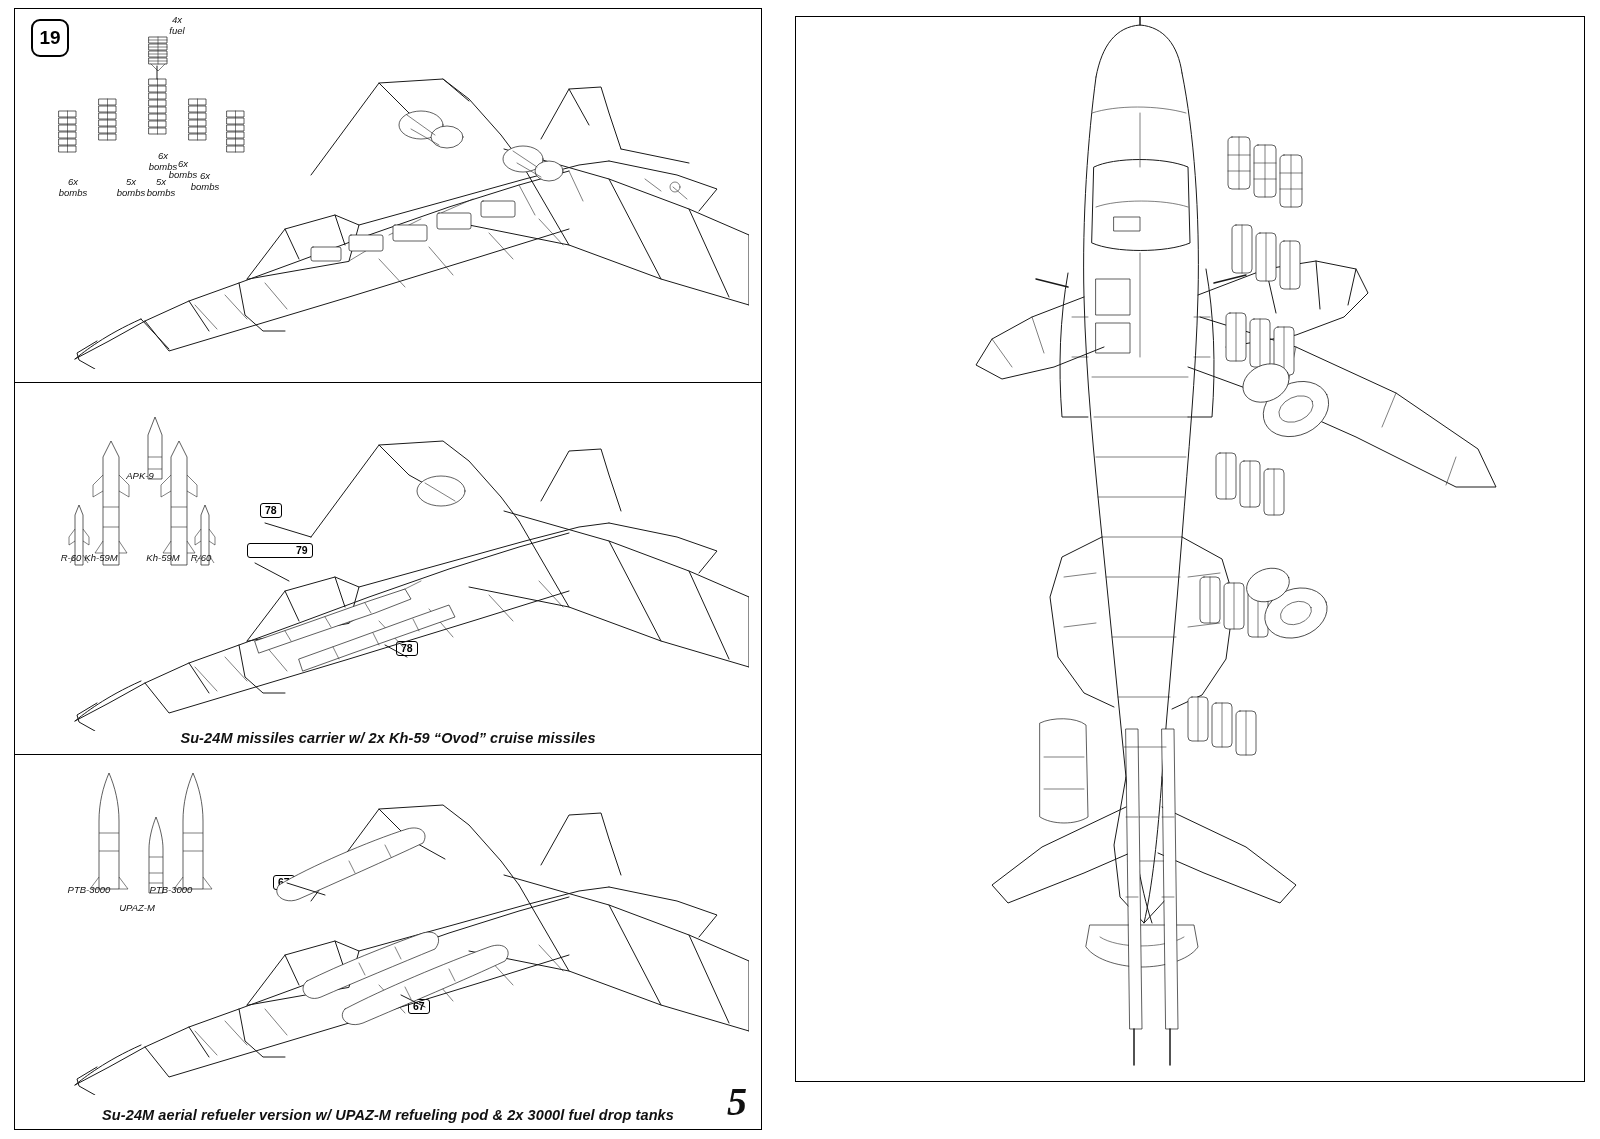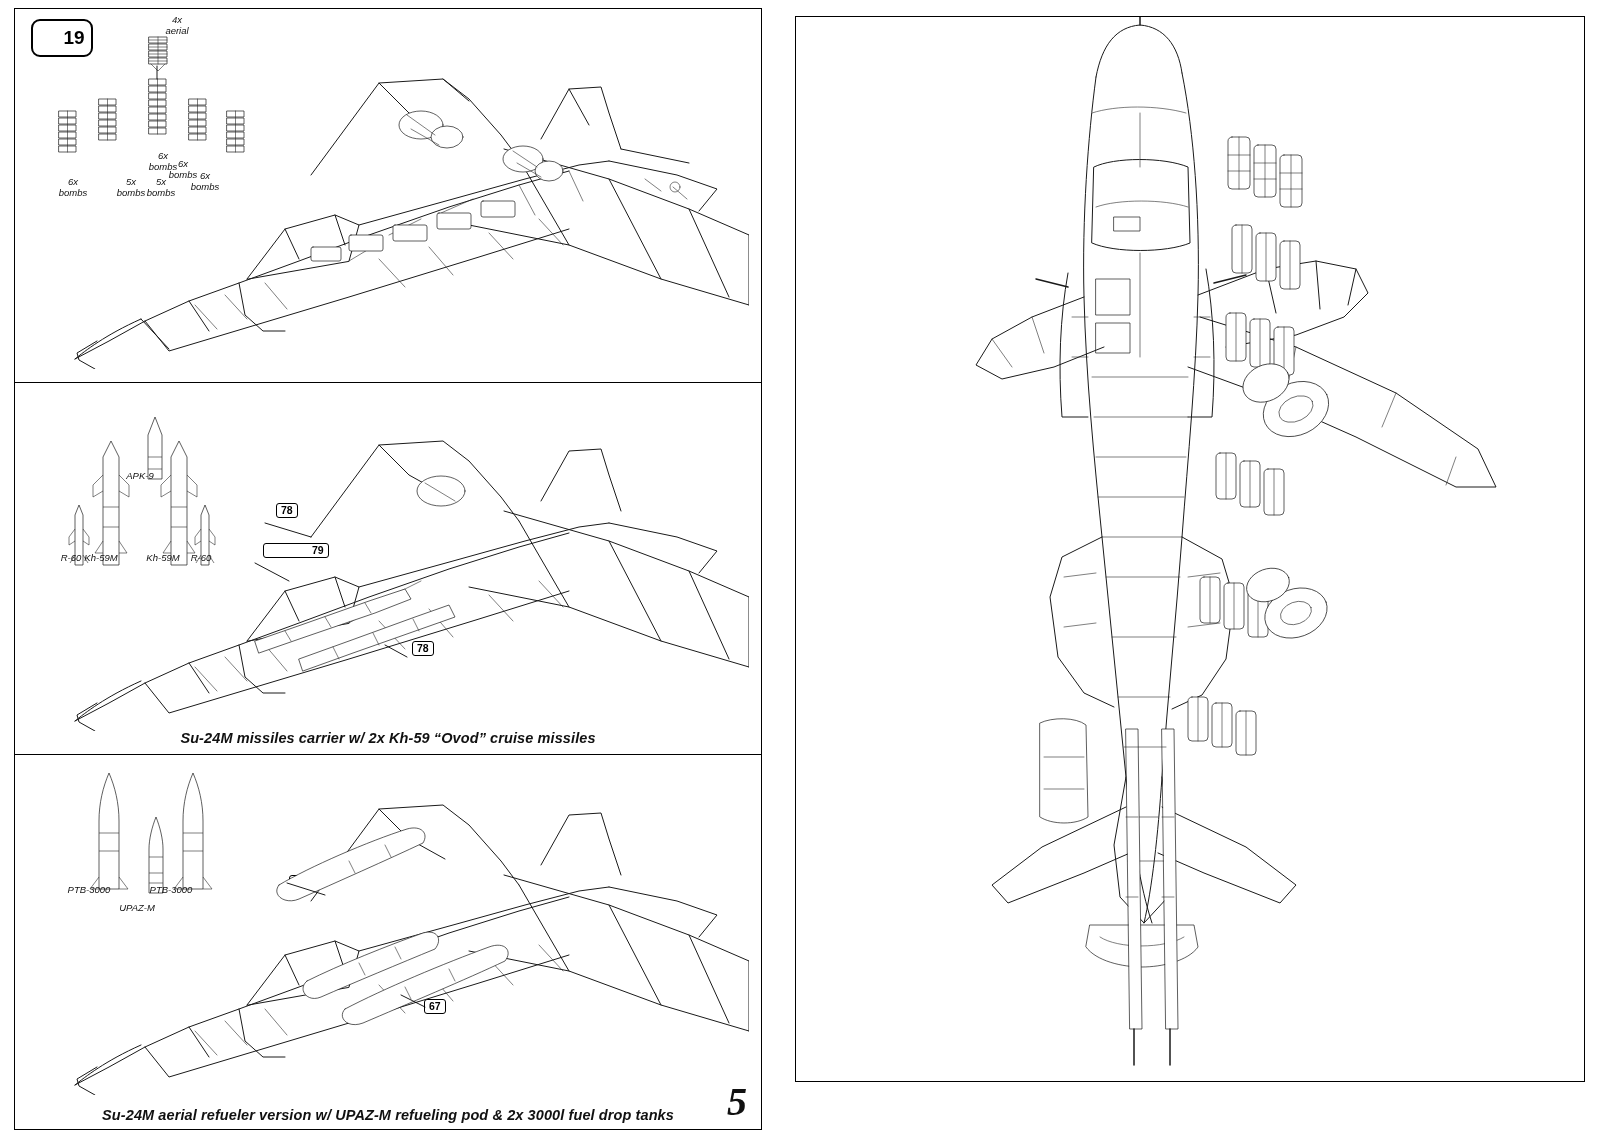--- a/index.html
+++ b/index.html
@@ -12,25 +12,25 @@
   .panel.p1{top:0;height:374px;border-bottom:1.6px solid #000;}
   .panel.p2{top:374px;height:372px;border-bottom:1.6px solid #000;}
   .panel.p3{top:746px;height:374px;}
 
   .caption{position:absolute;left:0;width:100%;text-align:center;font-style:italic;font-weight:bold;font-size:14.5px;color:#111;letter-spacing:.1px;}
   .p1 .caption{bottom:8px;}
   .p2 .caption{bottom:8px;margin-top:32px;}
   .p3 .caption{bottom:6px;}
 
   .step-badge{position:absolute;left:16px;top:10px;width:34px;height:34px;border:2px solid #000;border-radius:9px;
-              display:flex;align-items:center;justify-content:center;font-weight:bold;font-size:19px;background:#fff;padding-left:24px;}
+              display:flex;align-items:center;justify-content:center;font-weight:bold;font-size:19px;background:#fff;}
 
   .tiny-label{position:absolute;font-style:italic;font-size:9.5px;line-height:10.5px;text-align:center;color:#111;white-space:pre-line;}
   .part-num{position:absolute;border:1.2px solid #000;border-radius:3px;background:#fff;font-size:10.5px;
-            font-weight:bold;padding:1px 4px 1.5px 4px;line-height:1;margin-left:16px;}
+            font-weight:bold;padding:1px 4px 1.5px 4px;line-height:1;}
 
   .pagenum{position:absolute;right:14px;bottom:4px;font-family:"Liberation Serif",serif;font-size:40px;font-weight:bold;color:#111;
            font-style:italic;}
 
   
   .sheet-right{position:absolute;left:795px;top:16px;width:790px;height:1066px;border:1.6px solid #000;box-sizing:border-box;background:#fff;}
 
   svg{display:block;}
   .ln{fill:none;stroke:#1a1a1a;stroke-width:1;stroke-linejoin:round;stroke-linecap:round;}
   .ln2{fill:none;stroke:#1a1a1a;stroke-width:1.5;stroke-linejoin:round;stroke-linecap:round;}
@@ -110,21 +110,21 @@
             <rect class="wht2" x="0" y="28" width="17" height="6"></rect>
             <rect class="wht2" x="0" y="35" width="17" height="6"></rect>
             <path class="thin" d="M8.5 0 L8.5 41"></path>
           </g>
 
           <path class="lead" d="M120 35 L120 48"></path>
         </g>
       </svg>
 
       <div class="tiny-label" style="left:140px;top:6px;width:44px;">4x
-aerial</div>
+fuel</div>
       <div class="tiny-label" style="left:128px;top:142px;width:40px;">6x
 bombs</div>
       <div class="tiny-label" style="left:148px;top:150px;width:40px;">6x
 bombs</div>
       <div class="tiny-label" style="left:96px;top:168px;width:40px;">5x
 bombs</div>
       <div class="tiny-label" style="left:126px;top:168px;width:40px;">5x
 bombs</div>
       <div class="tiny-label" style="left:38px;top:168px;width:40px;">6x
 bombs</div>

